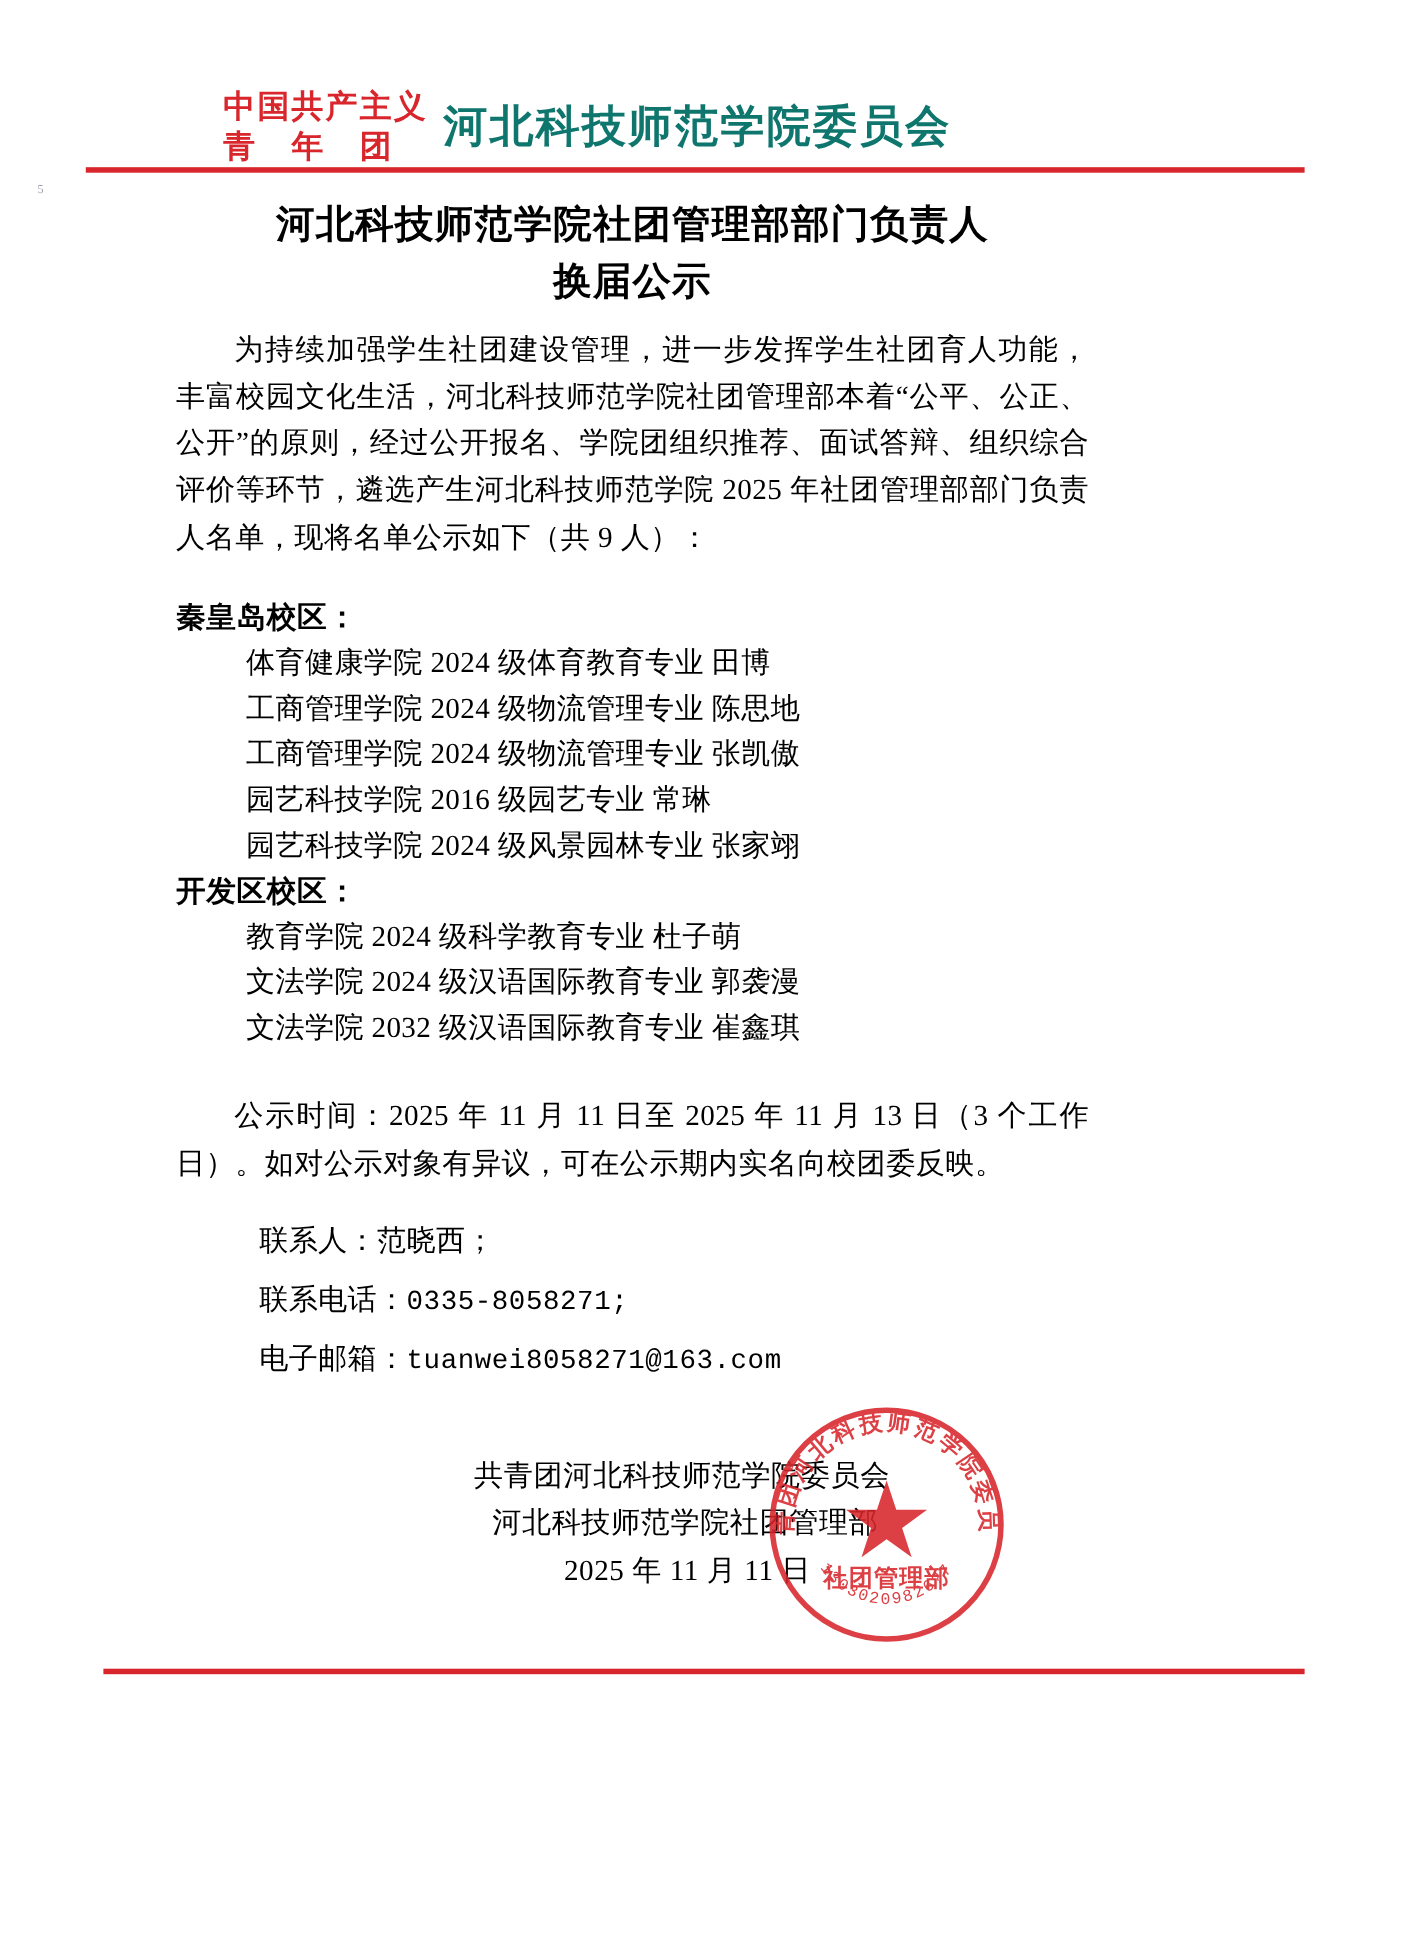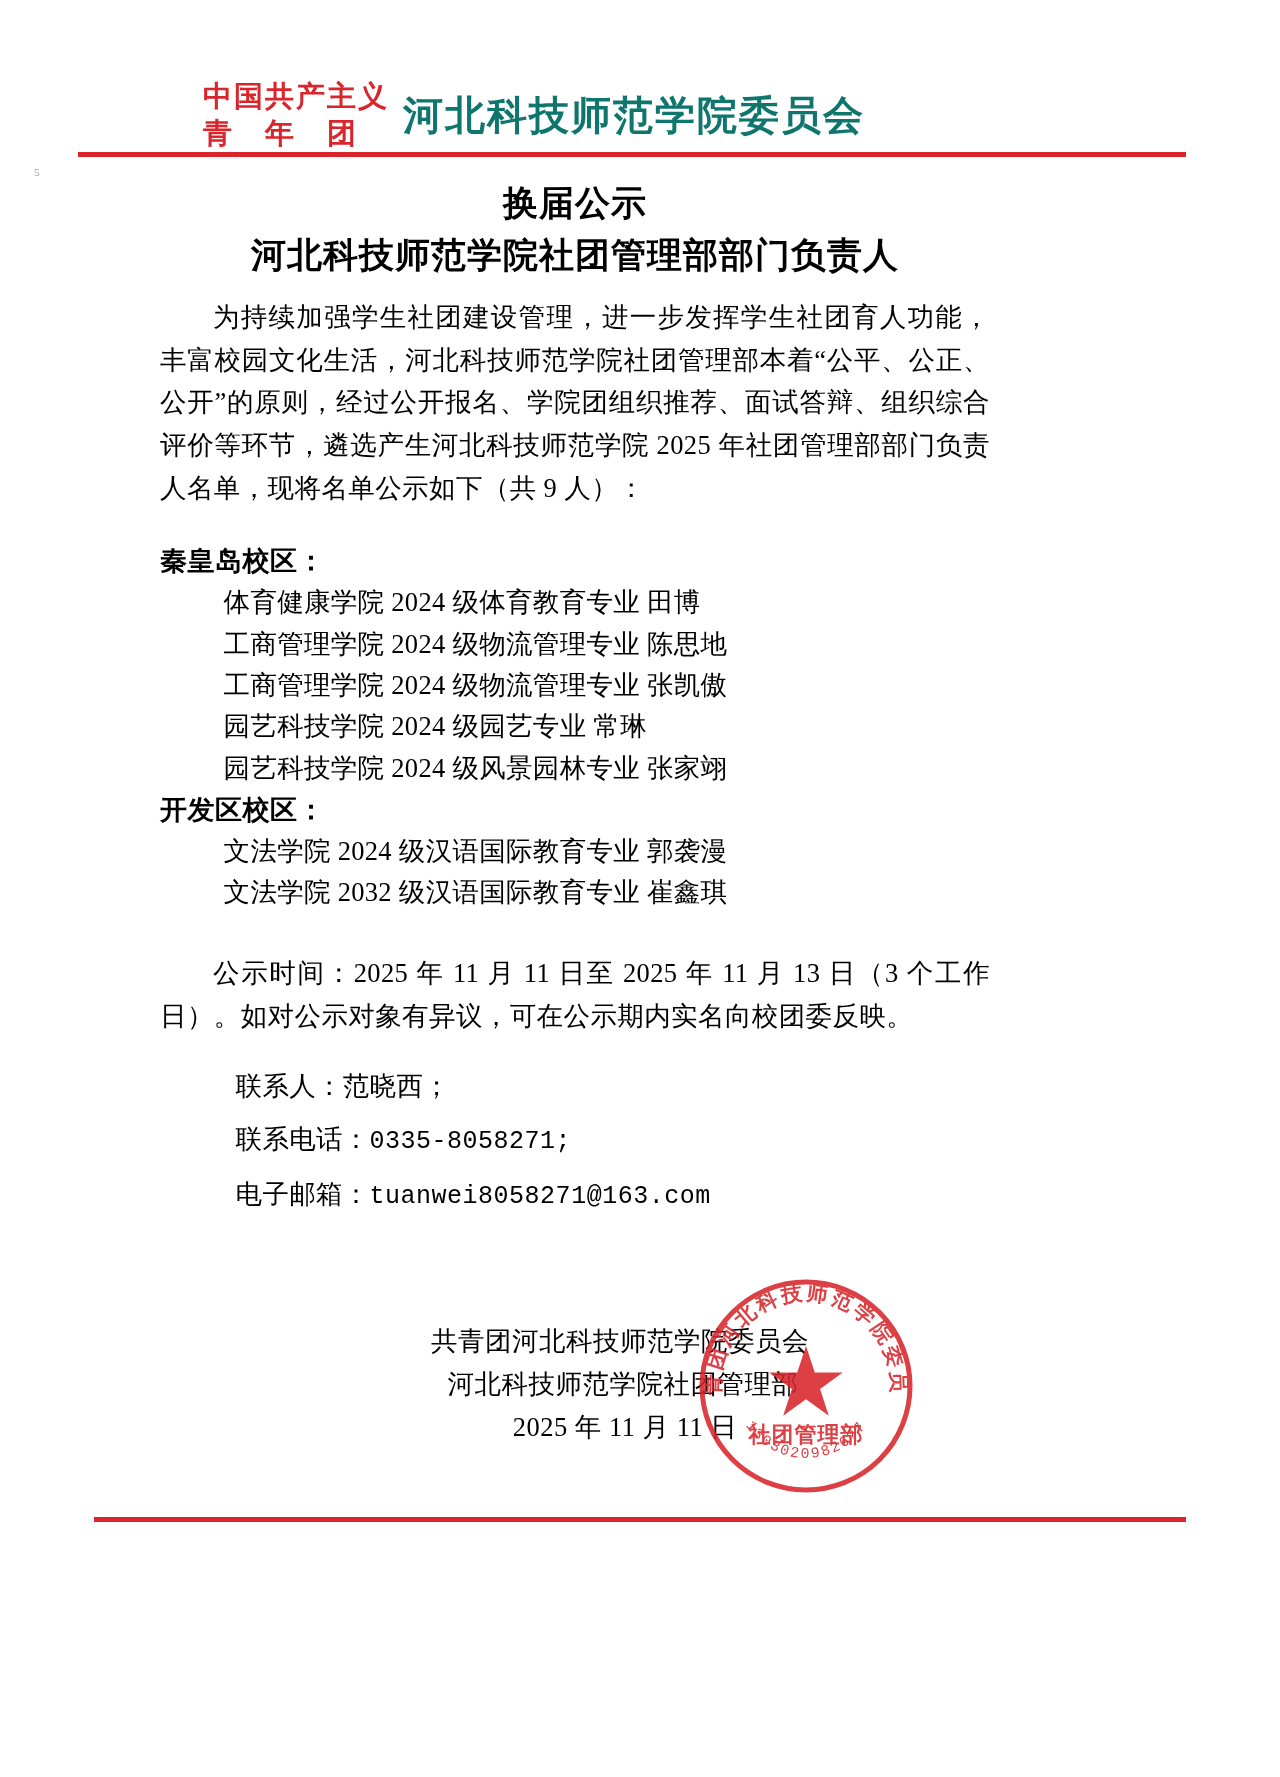--- a/index.html
+++ b/index.html
@@ -184,37 +184,38 @@
     <div class="lh-inner">
       <div class="lh-left">中国共产主义
 青　年　团</div>
       <div class="lh-right">河北科技师范学院委员会</div>
     </div>
   </div>
   <div class="rule-top"></div>
 
   <div class="doc">
     <div class="title">
+      <div>河北科技师范学院社团管理部部门负责人</div>
       <div>换届公示</div>
-      <div>河北科技师范学院社团管理部部门负责人</div>
     </div>
 
     <p class="para indent">为持续加强学生社团建设管理，进一步发挥学生社团育人功能，丰富校园文化生活，河北科技师范学院社团管理部本着“公平、公正、公开”的原则，经过公开报名、学院团组织推荐、面试答辩、组织综合评价等环节，遴选产生河北科技师范学院 2025 年社团管理部部门负责人名单，现将名单公示如下（共 9 人）：</p>
 
     <div class="spacer-md"></div>
 
     <p class="campus">秦皇岛校区：</p>
     <p class="person">体育健康学院 2024 级体育教育专业  田博</p>
     <p class="person">工商管理学院 2024 级物流管理专业  陈思地</p>
     <p class="person">工商管理学院 2024 级物流管理专业  张凯傲</p>
 
-    <p class="person">园艺科技学院 2024 级园艺专业  常琳</p>
+    <p class="person">园艺科技学院 2016 级园艺专业  常琳</p>
     <p class="person">园艺科技学院 2024 级风景园林专业  张家翊</p>
 
     <p class="campus">开发区校区：</p>
+    <p class="person">教育学院 2024 级科学教育专业  杜子萌</p>
     <p class="person">文法学院 2024 级汉语国际教育专业  郭袭漫</p>
     <p class="person">文法学院 2032 级汉语国际教育专业  崔鑫琪</p>
 
     <div class="spacer-lg"></div>
 
     <p class="para indent">公示时间：2025 年 11 月 11 日至 2025 年 11 月 13 日（3 个工作日）。如对公示对象有异议，可在公示期内实名向校团委反映。</p>
 
     <div class="spacer-sm"></div>
 
     <p class="contact">

